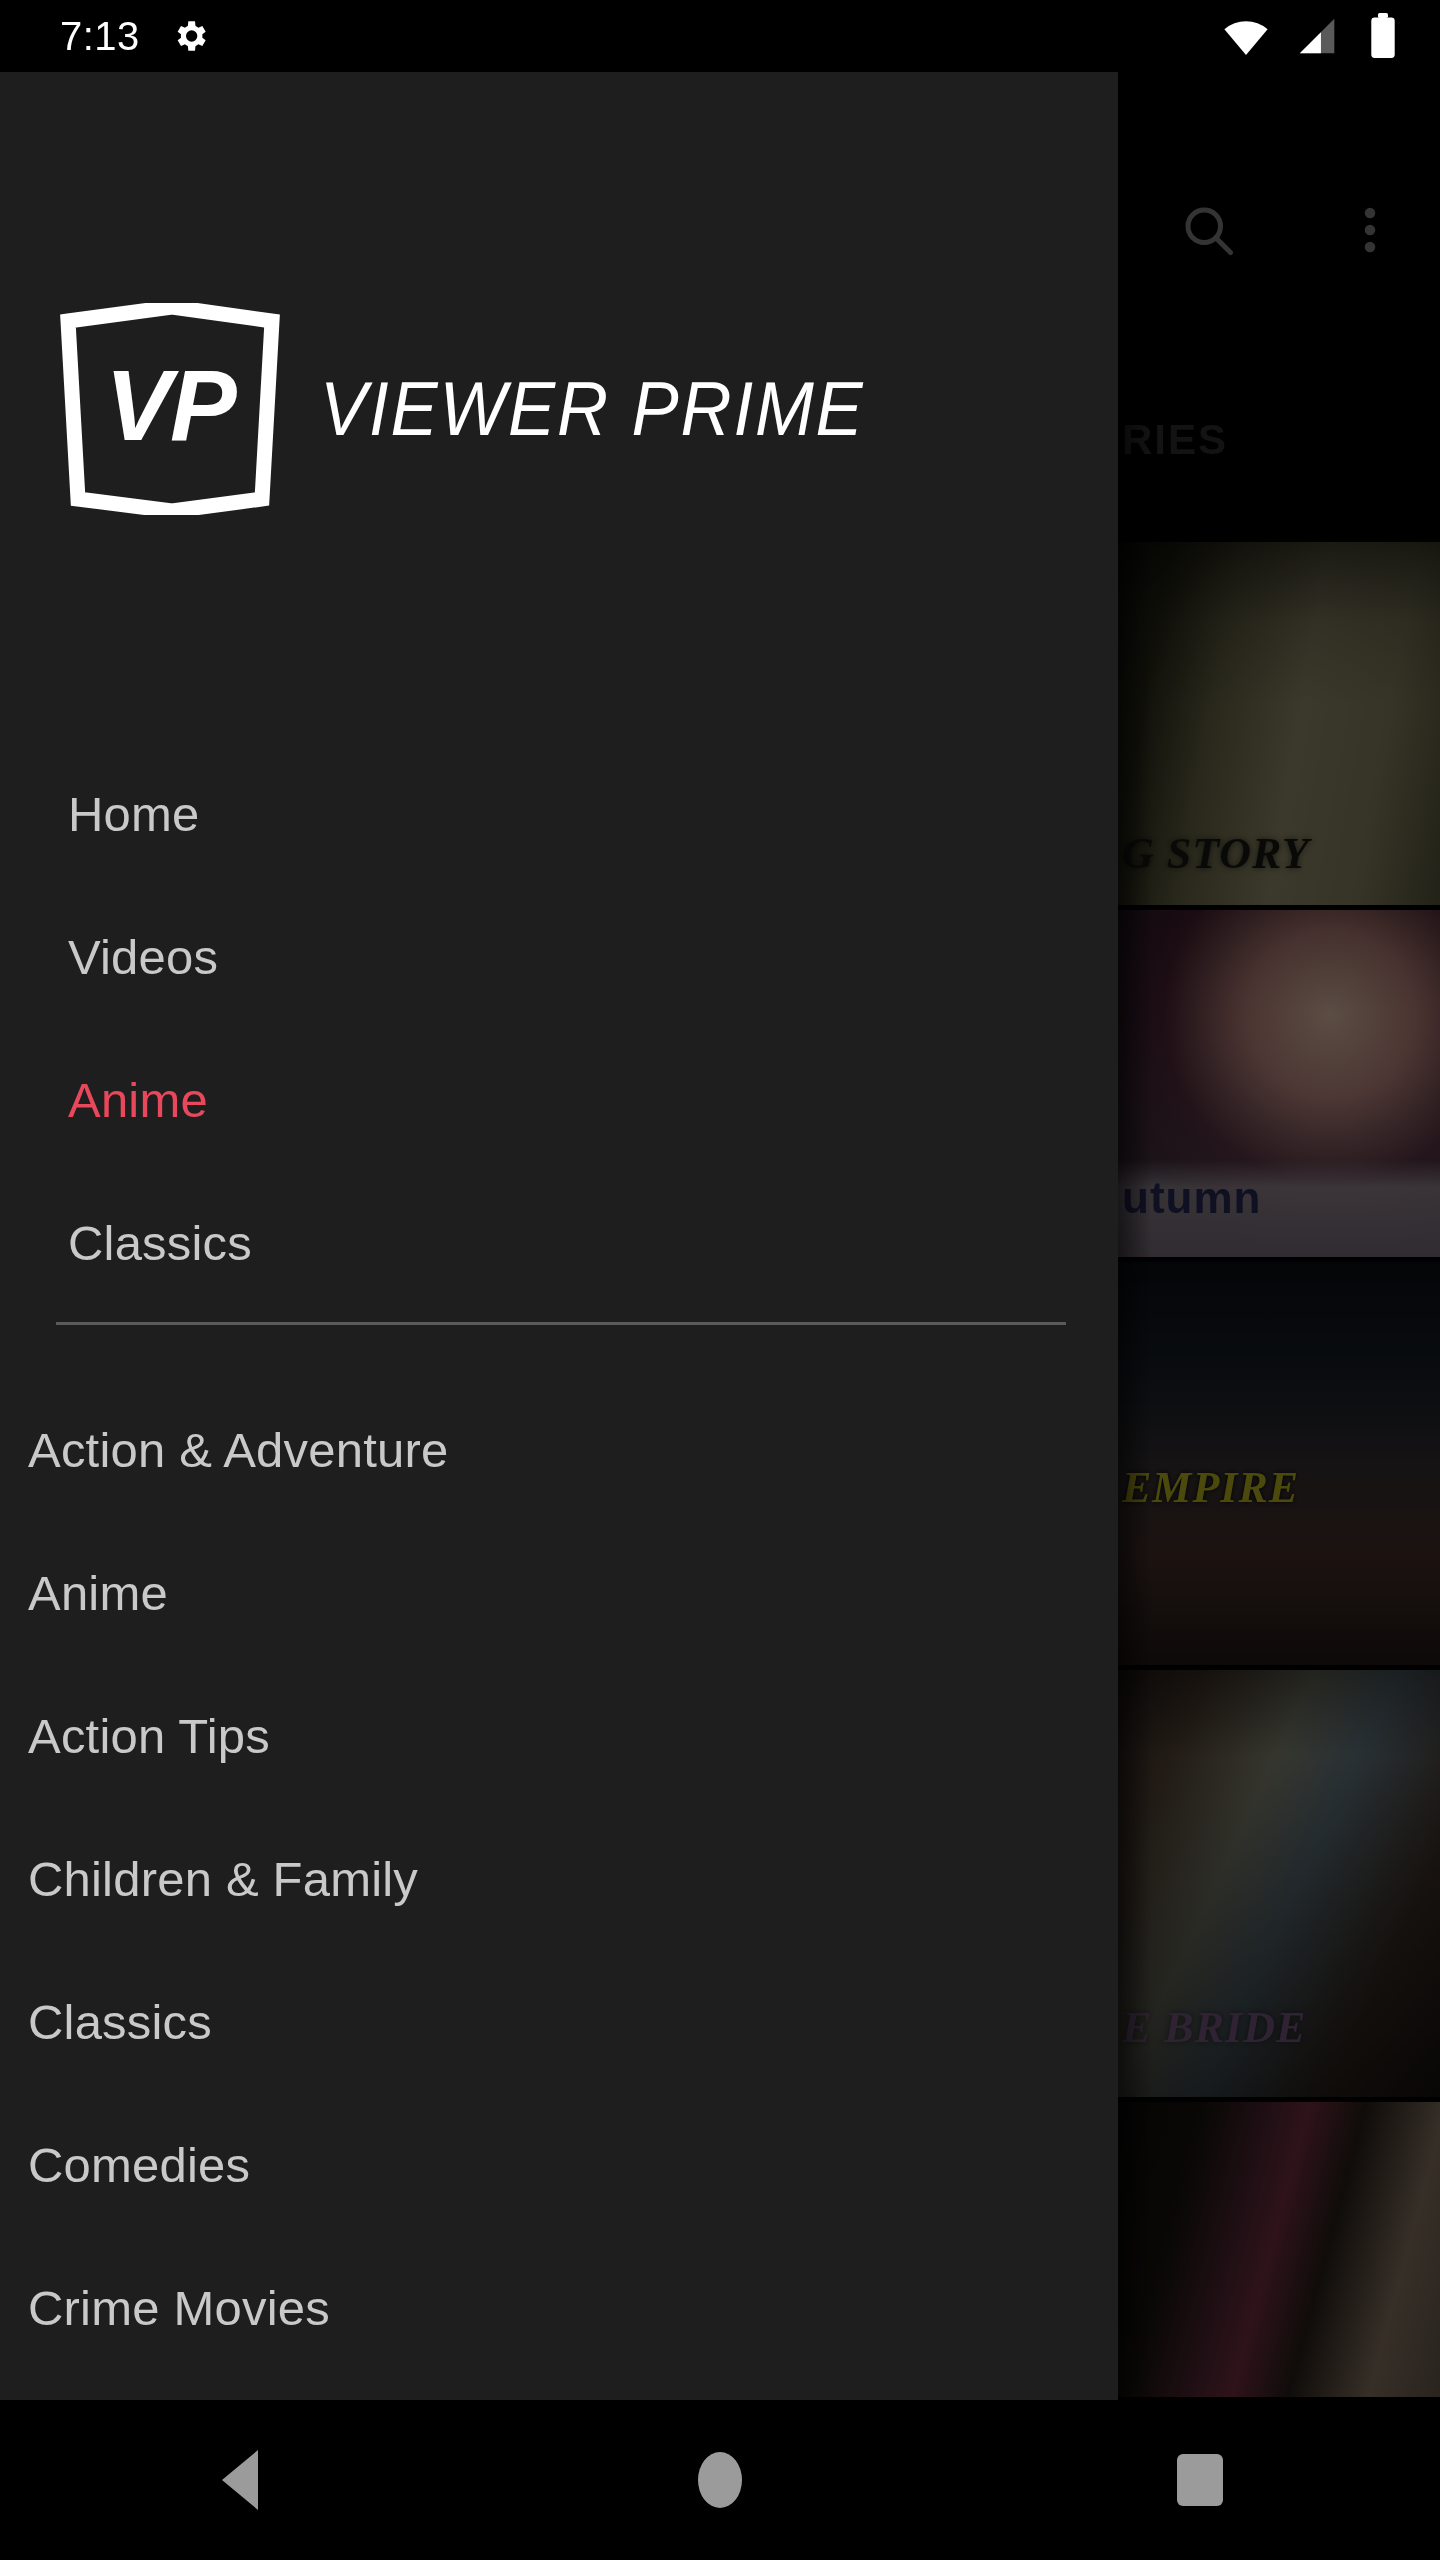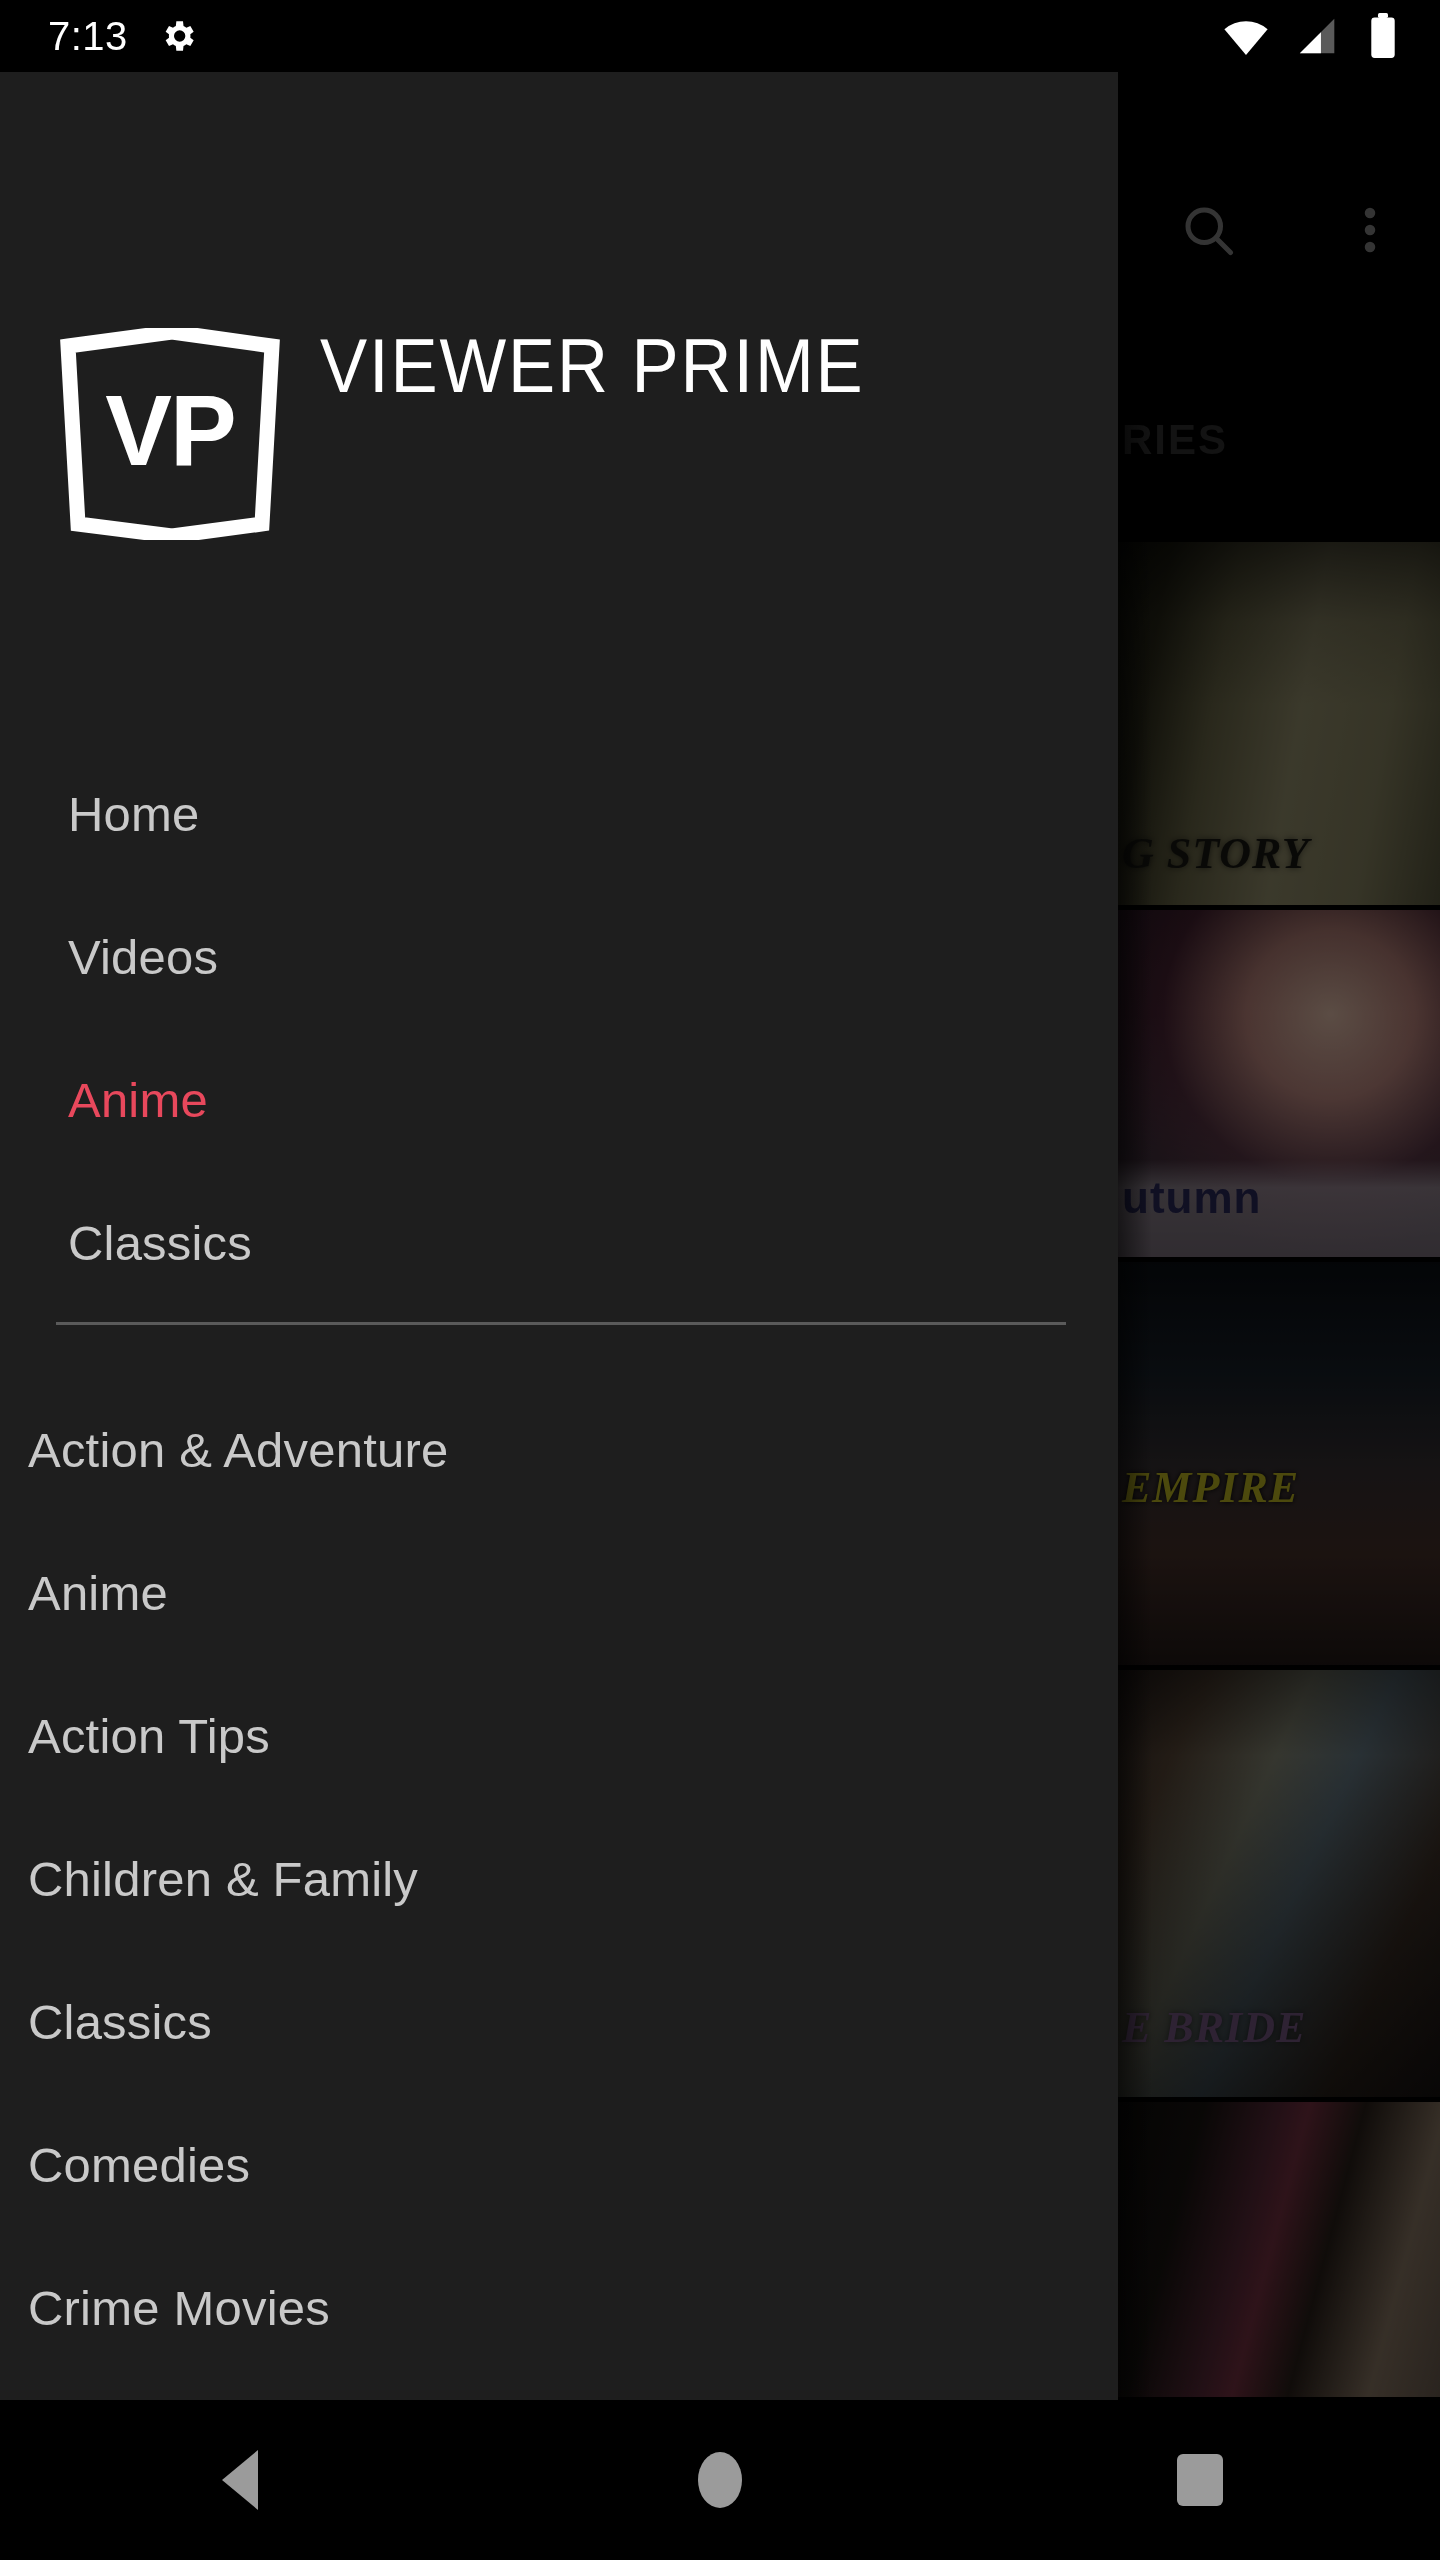--- a/index.html
+++ b/index.html
@@ -12,21 +12,21 @@
   #screen { position:relative; width:1440px; height:2560px; background:#000; overflow:hidden; }
 
   
   .statusbar {
     position:absolute; top:0; left:0; width:1440px; height:72px;
     background:#000; z-index:60;
     display:flex; align-items:center;
   }
   .sb-clock {
     color:#fff; font-size:40px; letter-spacing:0.5px;
-    margin-left:48px; font-weight:400; line-height:1;
+    margin-left:60px; font-weight:400; line-height:1;
   }
   .sb-gear { margin-left:30px; width:40px; height:40px; display:block; }
   .sb-right { margin-left:auto; margin-right:42px; display:flex; align-items:center; gap:26px; }
   .sb-right svg { display:block; }
 
   
   .app-bg { position:absolute; top:72px; left:0; width:1440px; height:2328px; background:#000; z-index:5; }
   .app-toolbar { position:absolute; top:0; left:0; width:1440px; height:180px; }
   .tb-icon { position:absolute; top:128px; }
   .tb-search { left:1178px; }
@@ -87,22 +87,22 @@
     background:#1E1E1E; z-index:30; overflow:hidden;
   }
   .drawer-shadow {
     position:absolute; top:72px; left:1118px; width:34px; height:2328px; z-index:31;
     background:linear-gradient(to right, rgba(0,0,0,0.55), rgba(0,0,0,0));
     pointer-events:none;
   }
 
   
   .logo-wrap {
-    position:absolute; top:256px; left:56px;
-    display:flex; 
+    position:absolute; top:231px; left:56px;
+    display:flex; align-items:center;font-style:italic;
   }
   .logo-mark { display:block; }
   .logo-word {
     margin-left:36px; color:#fff;
     font-size:76px; font-weight:400;
     letter-spacing:2px; line-height:1;
     transform:scaleX(0.93); transform-origin:left center;
     white-space:nowrap;
   }
 

